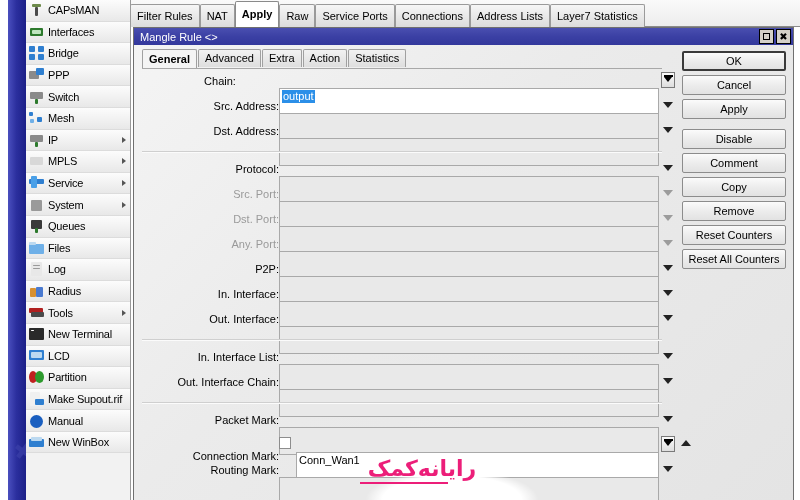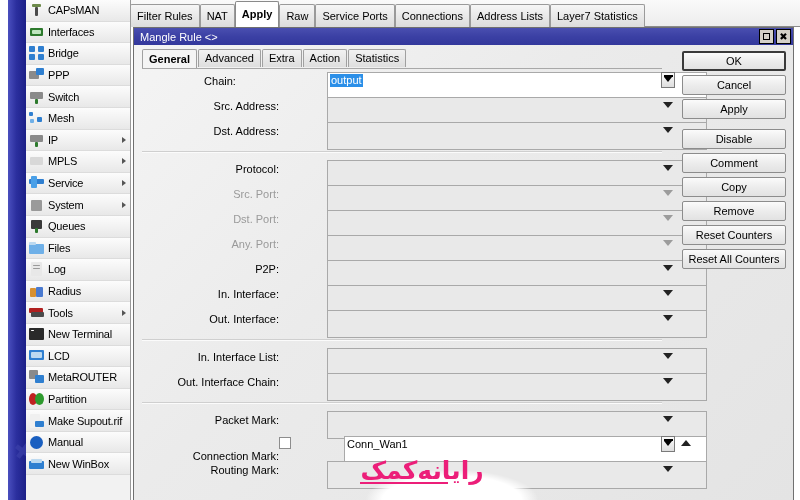--- a/index.html
+++ b/index.html
@@ -112,22 +112,22 @@
 
   
   #form{position:absolute;left:0;top:26px;width:545px;}
   .row{position:relative;height:25px;}
   .row .lbl{
     position:absolute;right:0;width:118px;top:4px;
     text-align:right;font-size:11px;color:#000;white-space:nowrap;
   }
   .row .lbl.dim{color:#9a9a9a;}
   .row .fieldbox{
-    position:absolute;left:145px;top:1px;height:28px;
-    border:1px solid #a9a9a9;background:#e9e9e9;box-sizing:border-box;margin-left:48px;
+    position:absolute;left:145px;top:17px;height:28px;
+    border:1px solid #a9a9a9;background:#e9e9e9;box-sizing:border-box;
   }
   .row .fieldbox.enabled{background:#ffffff;}
   .fieldtxt{
     position:absolute;left:2px;top:1px;font-size:11px;line-height:13px;
     white-space:nowrap;
   }
   .sel{background:#2b8fe8;color:#fff;padding:0 1px;}
   .arrow{
     position:absolute;width:0;height:0;
     border-left:5px solid transparent;border-right:5px solid transparent;
@@ -167,21 +167,21 @@
   .btn-gap{height:6px;}
 
   
   #wm-curve{
     position:absolute;left:337px;top:438px;width:230px;height:62px;
     background:radial-gradient(ellipse 120px 42px at 50% 100%,#ffffff 0%,#ffffff 58%,rgba(255,255,255,0) 72%);
     z-index:40;pointer-events:none;
   }
   #wm-text{
     position:absolute;left:357px;top:456px;width:130px;
-    text-align:center;color:#ec1e79;font-size:25px;font-weight:bold;
+    text-align:center;color:#ec1e79;font-size:22px;font-weight:bold;
     direction:rtl;z-index:41;pointer-events:none;letter-spacing:-1px;
   }
   #wm-underline{
     position:absolute;left:360px;top:482px;width:88px;height:2px;
     background:#ec1e79;z-index:41;
   }
 </style>
 </head>
 <body>
 
@@ -307,27 +307,20 @@
         <span class="ic" style="background: rgb(255, 255, 255); left: 2px; top: 3px; width: 3px; height: 1px;"></span>
       </span>
       <span class="mi-lab">New Terminal</span>
     </div>
     <div class="menu-item">
       <span class="mi-ico">
         <span class="ic" style="background: rgb(47, 127, 208); left: 0px; top: 1px; width: 15px; height: 10px;"></span>
         <span class="ic" style="background: rgb(188, 217, 240); left: 2px; top: 3px; width: 11px; height: 6px;"></span>
       </span>
       <span class="mi-lab">LCD</span>
-    </div>
-    <div class="menu-item">
-      <span class="mi-ico">
-        <span class="ic" style="background: rgb(138, 138, 138); left: 0px; top: 0px; width: 9px; height: 9px;"></span>
-        <span class="ic" style="background: rgb(47, 127, 208); left: 6px; top: 5px; width: 9px; height: 8px;"></span>
-      </span>
-      <span class="mi-lab">MetaROUTER</span>
     </div>
     <div class="menu-item">
       <span class="mi-ico">
         <span class="ic" style="background: rgb(192, 32, 32); left: 0px; top: 1px; width: 8px; height: 12px; border-radius: 50%;"></span>
         <span class="ic" style="background: rgb(45, 154, 45); left: 6px; top: 1px; width: 9px; height: 12px; border-radius: 50%;"></span>
       </span>
       <span class="mi-lab">Partition</span>
     </div>
     <div class="menu-item">
       <span class="mi-ico">

